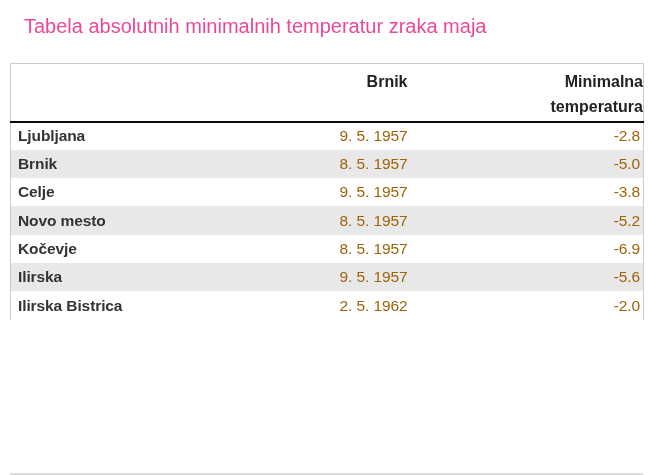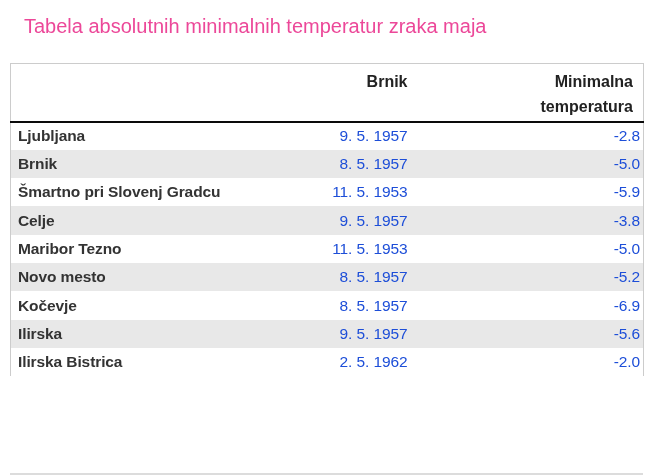--- a/index.html
+++ b/index.html
@@ -38,33 +38,33 @@
     vertical-align: top;
     padding: 5px 0 0 0;
     font-size: 16px;
     font-weight: bold;
     line-height: 25px;
     color: #222222;
     background: #ffffff;
     border-bottom: 2px solid #0a0a0a;
   }
   thead th.h-date { text-align: right; padding-right: 5px; }
-  thead th.h-temp { text-align: right; padding-right: 10px; }
+  thead th.h-temp { text-align: right; padding-right: 0; }
   thead th.h-temp .wrap {
     display: inline-block;
     width: 120px;
     text-align: right;
   }
   tbody td {
     box-sizing: border-box;
     height: 28.33px;
     padding: 0;
     font-size: 15.5px;
     letter-spacing: -0.1px;
-    color: #1d4ed8;
+    color: #a16207;
     vertical-align: middle;
     white-space: nowrap;
     overflow: hidden;
   }
   tbody tr:nth-child(even) td { background: #e8e8e8; }
   td.station { font-weight: bold; color: #333333; padding-left: 7px; margin-left: 44px; }
   td.date { text-align: right; padding-right: 5px; }
   td.temp { text-align: right; padding-right: 3px; }
   .bottom-sliver {
     position: absolute;
@@ -96,33 +96,23 @@
       <td class="station">Ljubljana</td>
       <td class="date">9. 5. 1957</td>
       <td class="temp">-2.8</td>
     </tr>
     <tr>
       <td class="station">Brnik</td>
       <td class="date">8. 5. 1957</td>
       <td class="temp">-5.0</td>
     </tr>
     <tr>
-      <td class="station">Šmartno pri Slovenj Gradcu</td>
-      <td class="date">11. 5. 1953</td>
-      <td class="temp">-5.9</td>
-    </tr>
-    <tr>
       <td class="station">Celje</td>
       <td class="date">9. 5. 1957</td>
       <td class="temp">-3.8</td>
-    </tr>
-    <tr>
-      <td class="station">Maribor Tezno</td>
-      <td class="date">11. 5. 1953</td>
-      <td class="temp">-5.0</td>
     </tr>
     <tr>
       <td class="station">Novo mesto</td>
       <td class="date">8. 5. 1957</td>
       <td class="temp">-5.2</td>
     </tr>
     <tr>
       <td class="station">Kočevje</td>
       <td class="date">8. 5. 1957</td>
       <td class="temp">-6.9</td>

